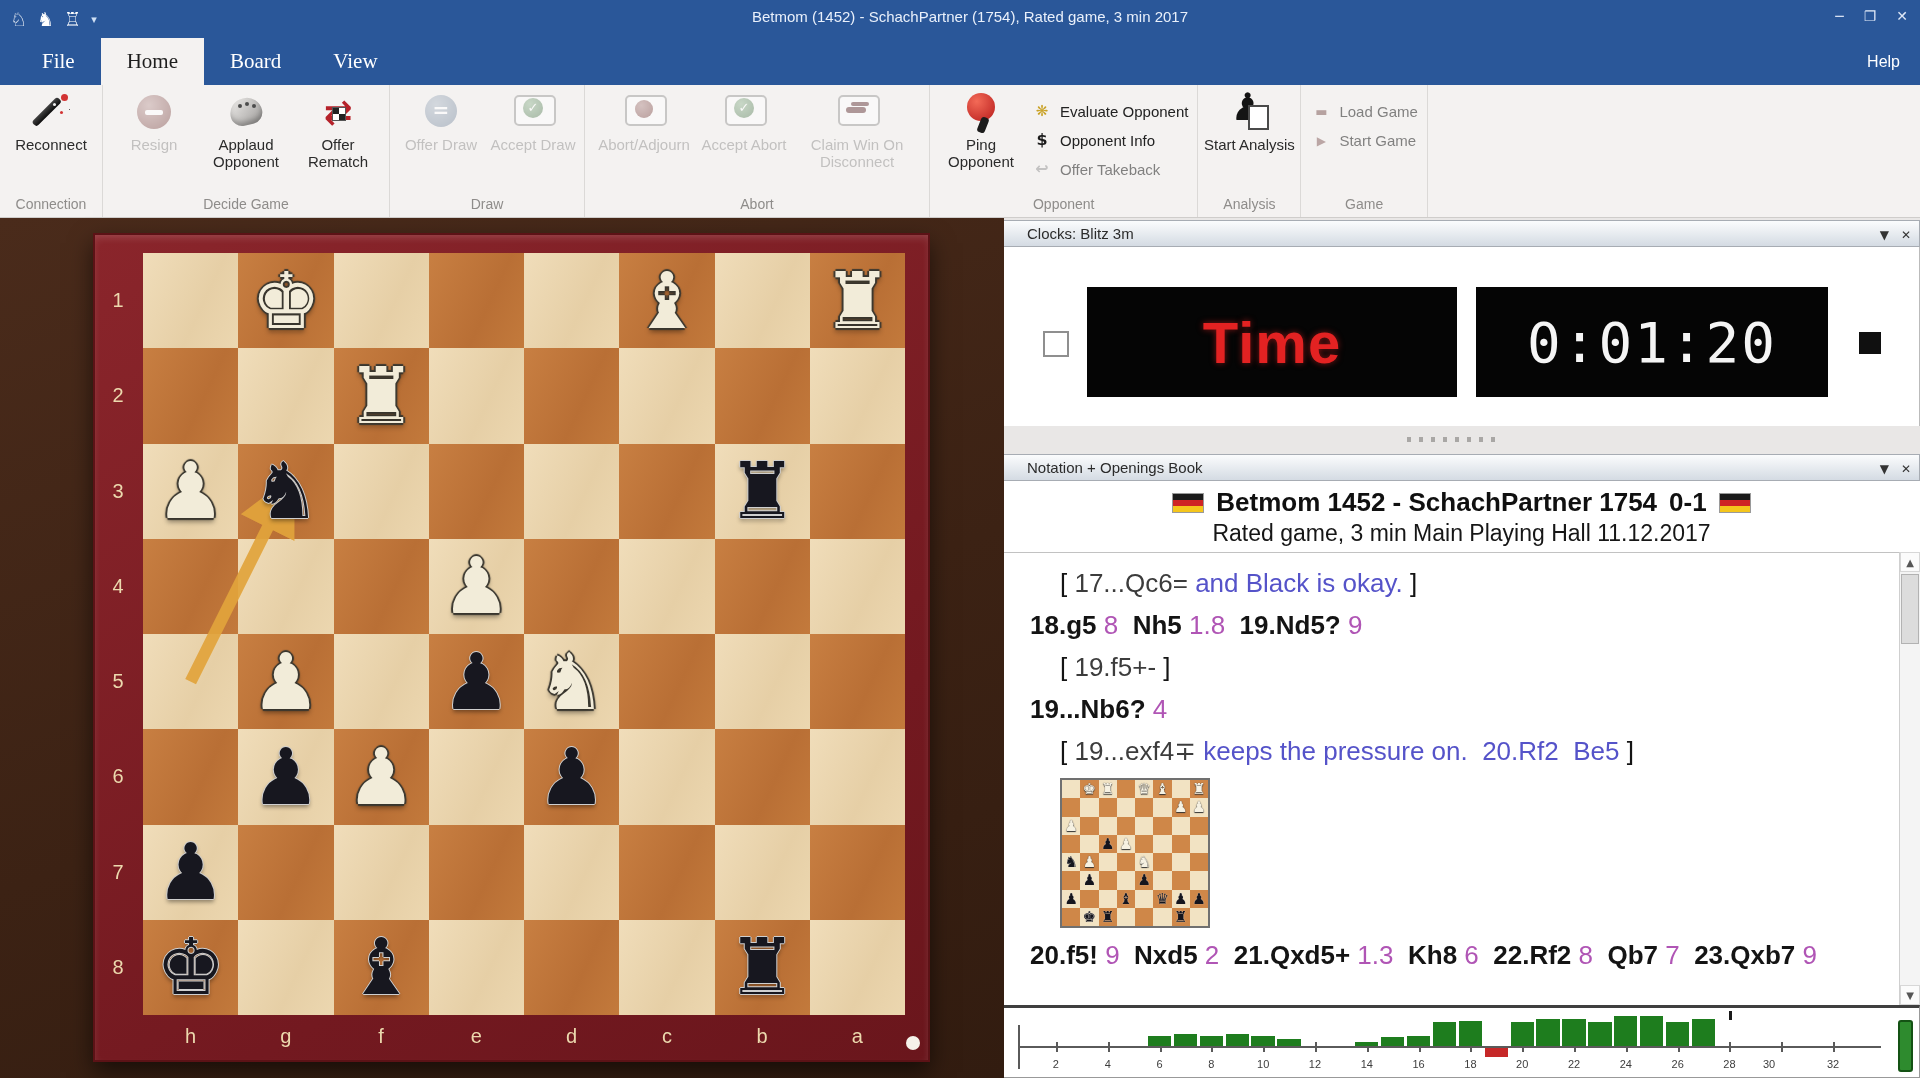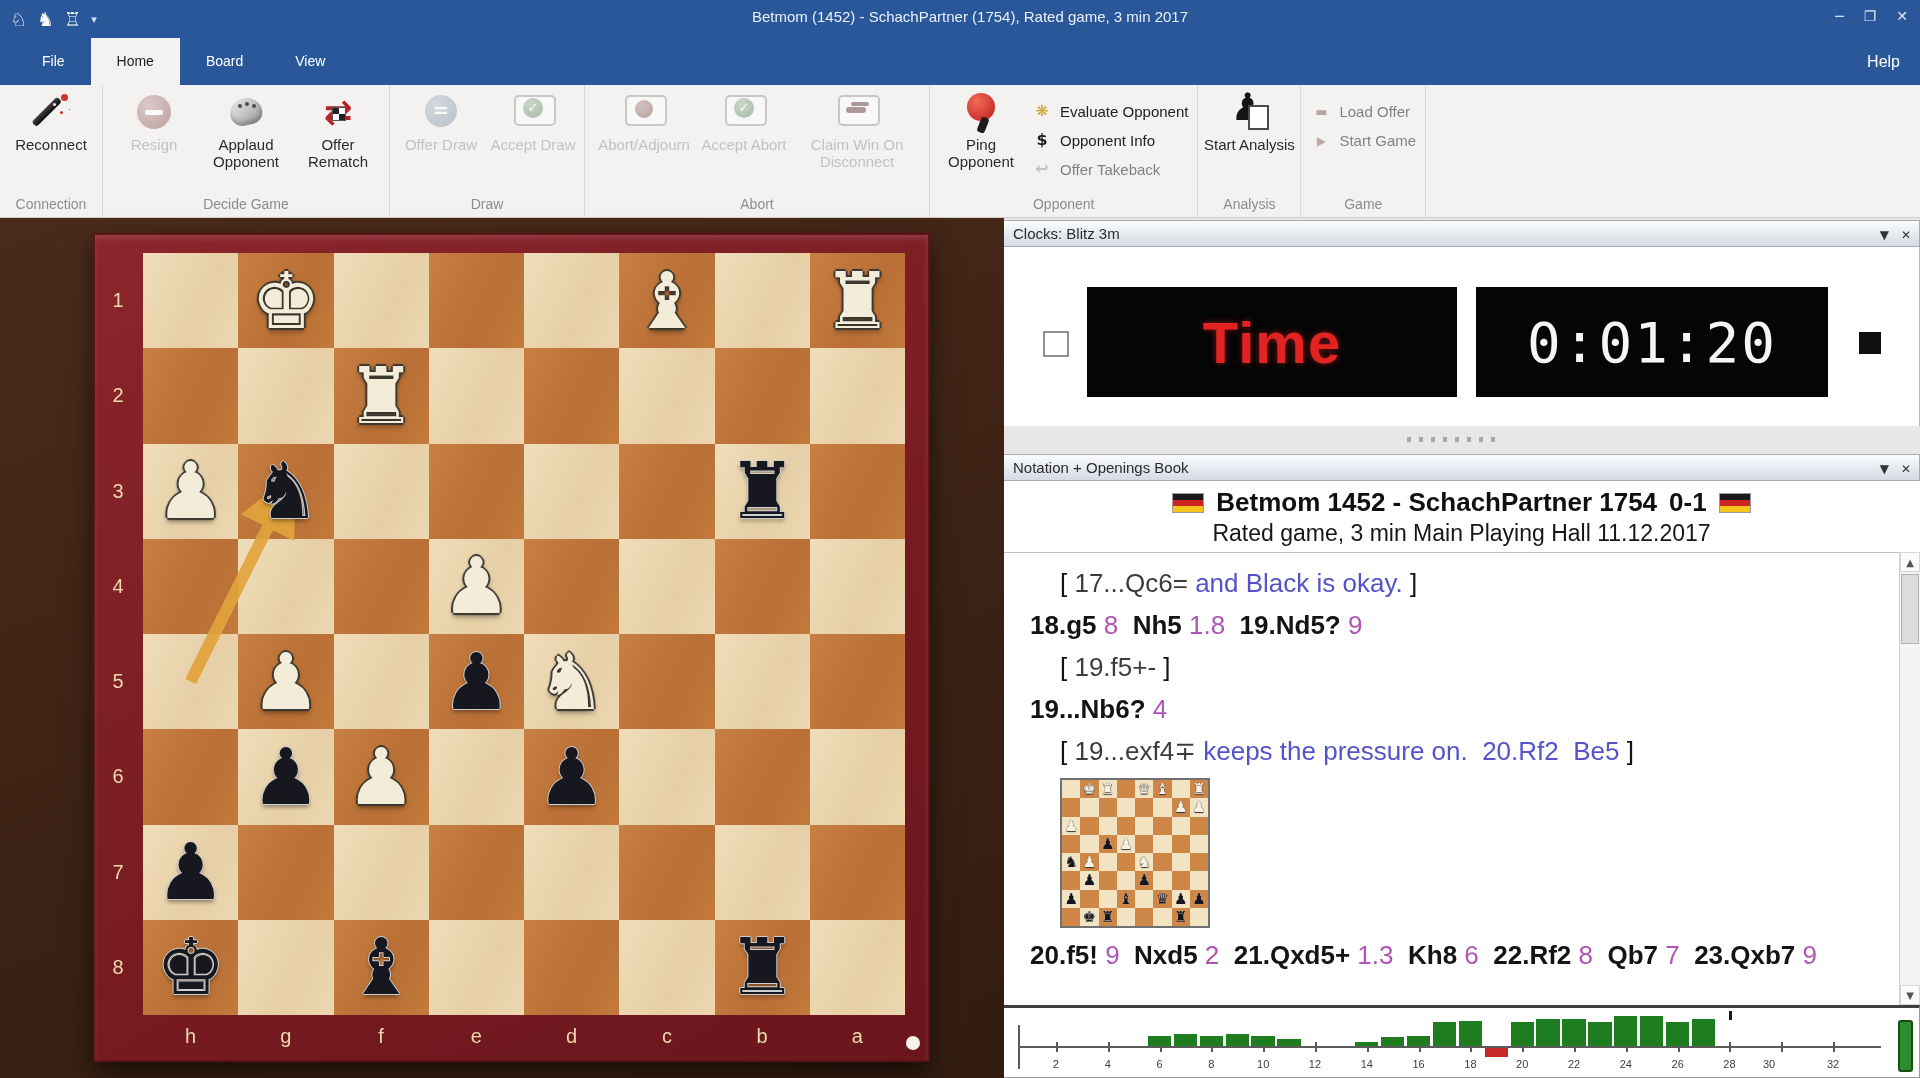--- a/index.html
+++ b/index.html
@@ -13,21 +13,21 @@
   .qicon{color:#fff;font-size:19px;font-family:"DejaVu Sans",sans-serif;line-height:30px;}
   .qcaret{color:#cfe0f5;font-size:11px;}
   .wtitle{position:absolute;left:0;right:0;top:0;height:38px;line-height:34px;text-align:center;
           color:#e9f0fb;font-size:15px;padding-left:20px;}
   .wincontrols{position:absolute;right:12px;top:8px;display:flex;gap:20px;}
   .wbtn{color:#dfe8f7;font-size:14px;font-family:"DejaVu Sans",sans-serif;cursor:default;}
 
   
   .tabrow{position:absolute;left:0;top:38px;right:0;height:47px;background:#2a5799;}
   .tabs{position:absolute;left:16px;top:0;height:47px;display:flex;}
-  .tab{padding:0 26px;line-height:47px;color:#fff;font-size:14px;}
+  .tab{padding:0 26px;line-height:47px;color:#fff;font-size:21px;font-family:Liberation Serif, serif;}
   .tab.active{background:#f4f2f1;color:#1e1e1e;}
   .helplbl{position:absolute;right:20px;top:0;line-height:47px;color:#fff;font-size:16px;}
 
   
   .ribbon{position:absolute;left:0;top:85px;right:0;height:133px;background:#f4f2f1;
           border-bottom:1px solid #cfcdcb;display:flex;align-items:stretch;}
   .rgroup{border-right:1px solid #dbd9d7;padding:2px 5px 0;display:flex;flex-direction:column;}
   .rgc{display:flex;align-items:flex-start;height:108px;}
   .rglabel{height:20px;text-align:center;font-size:14px;color:#8e8c8a;line-height:18px;}
   .rbtn{width:92px;padding-top:2px;}
@@ -106,21 +106,21 @@
   .pieces{position:absolute;left:50px;top:20px;width:762px;height:762px;}
   .piece{position:absolute;width:95.25px;height:95.25px;display:flex;align-items:center;justify-content:center;
      font-size:78px;font-family:"DejaVu Sans",sans-serif;}
   .pw{color:#f2ecd9;text-shadow:-2px 0 1px #3a372f,2px 0 1px #3a372f,0 -2px 1px #3a372f,0 2px 1px #3a372f,0 4px 5px rgba(0,0,0,.4);}
   .pb{color:#17171f;text-shadow:-1px 0 0 #cfcfcf,1px 0 0 #cfcfcf,0 -1px 0 #cfcfcf,0 1px 0 #cfcfcf,0 3px 4px rgba(0,0,0,.4);}
   .cornerdot{position:absolute;right:10px;bottom:12px;width:14px;height:14px;border-radius:50%;background:#f5f2ea;}
 
   
   .rightcol{position:absolute;left:1004px;top:218px;right:0;bottom:0;background:#e9e7e6;}
   .phead{position:relative;height:27px;background:linear-gradient(#fbfcfd,#d4dbe3);
-     border:1px solid #a7acb3;border-left:none;font-size:15px;color:#2b2b2b;line-height:25px;padding-left:9px;}
+     border:1px solid #a7acb3;border-left:none;font-size:15px;color:#2b2b2b;line-height:25px;padding-left:23px;}
   .phicons{position:absolute;right:8px;top:0;height:27px;display:flex;gap:12px;align-items:center;}
   .phicons span{font-size:12px;color:#333;font-family:"DejaVu Sans",sans-serif;line-height:12px;}
   .clockspanel{position:absolute;left:0;top:2px;right:0;height:206px;}
   .clockbody{position:absolute;left:0;top:27px;right:0;bottom:0;background:#fff;border-right:1px solid #bbb;}
   .clkcheck{position:absolute;left:39px;top:84px;width:26px;height:26px;border:2px solid #8f8f8f;background:#fff;}
   .clockbox{position:absolute;top:40px;height:110px;background:#050505;display:flex;align-items:center;justify-content:center;}
   .clockbox.left{left:83px;width:370px;}
   .clockbox.right{left:472px;width:352px;}
   .clk-time{color:#e32222;font-size:58px;font-weight:bold;letter-spacing:1px;text-shadow:0 0 6px rgba(227,34,34,.55);}
   .clk-digits{color:#f5f5f5;font-size:56px;font-family:"DejaVu Sans Mono",monospace;letter-spacing:2px;}
@@ -289,21 +289,21 @@
             <span class="rlabel">Start Analysis</span>
           </div>
         </div>
         <div class="rglabel">Analysis</div>
       </div>
       <div class="rgroup">
         <div class="rgc">
           <div class="rsmcol">
             <div class="rsm disabled">
               <span class="ric-sm ic-load"></span>
-              <span>Load Offer</span>
+              <span>Load Game</span>
             </div>
             <div class="rsm disabled">
               <span class="ric-sm ic-play"></span>
               <span>Start Game</span>
             </div>
           </div>
         </div>
         <div class="rglabel">Game</div>
       </div>
     </div>

